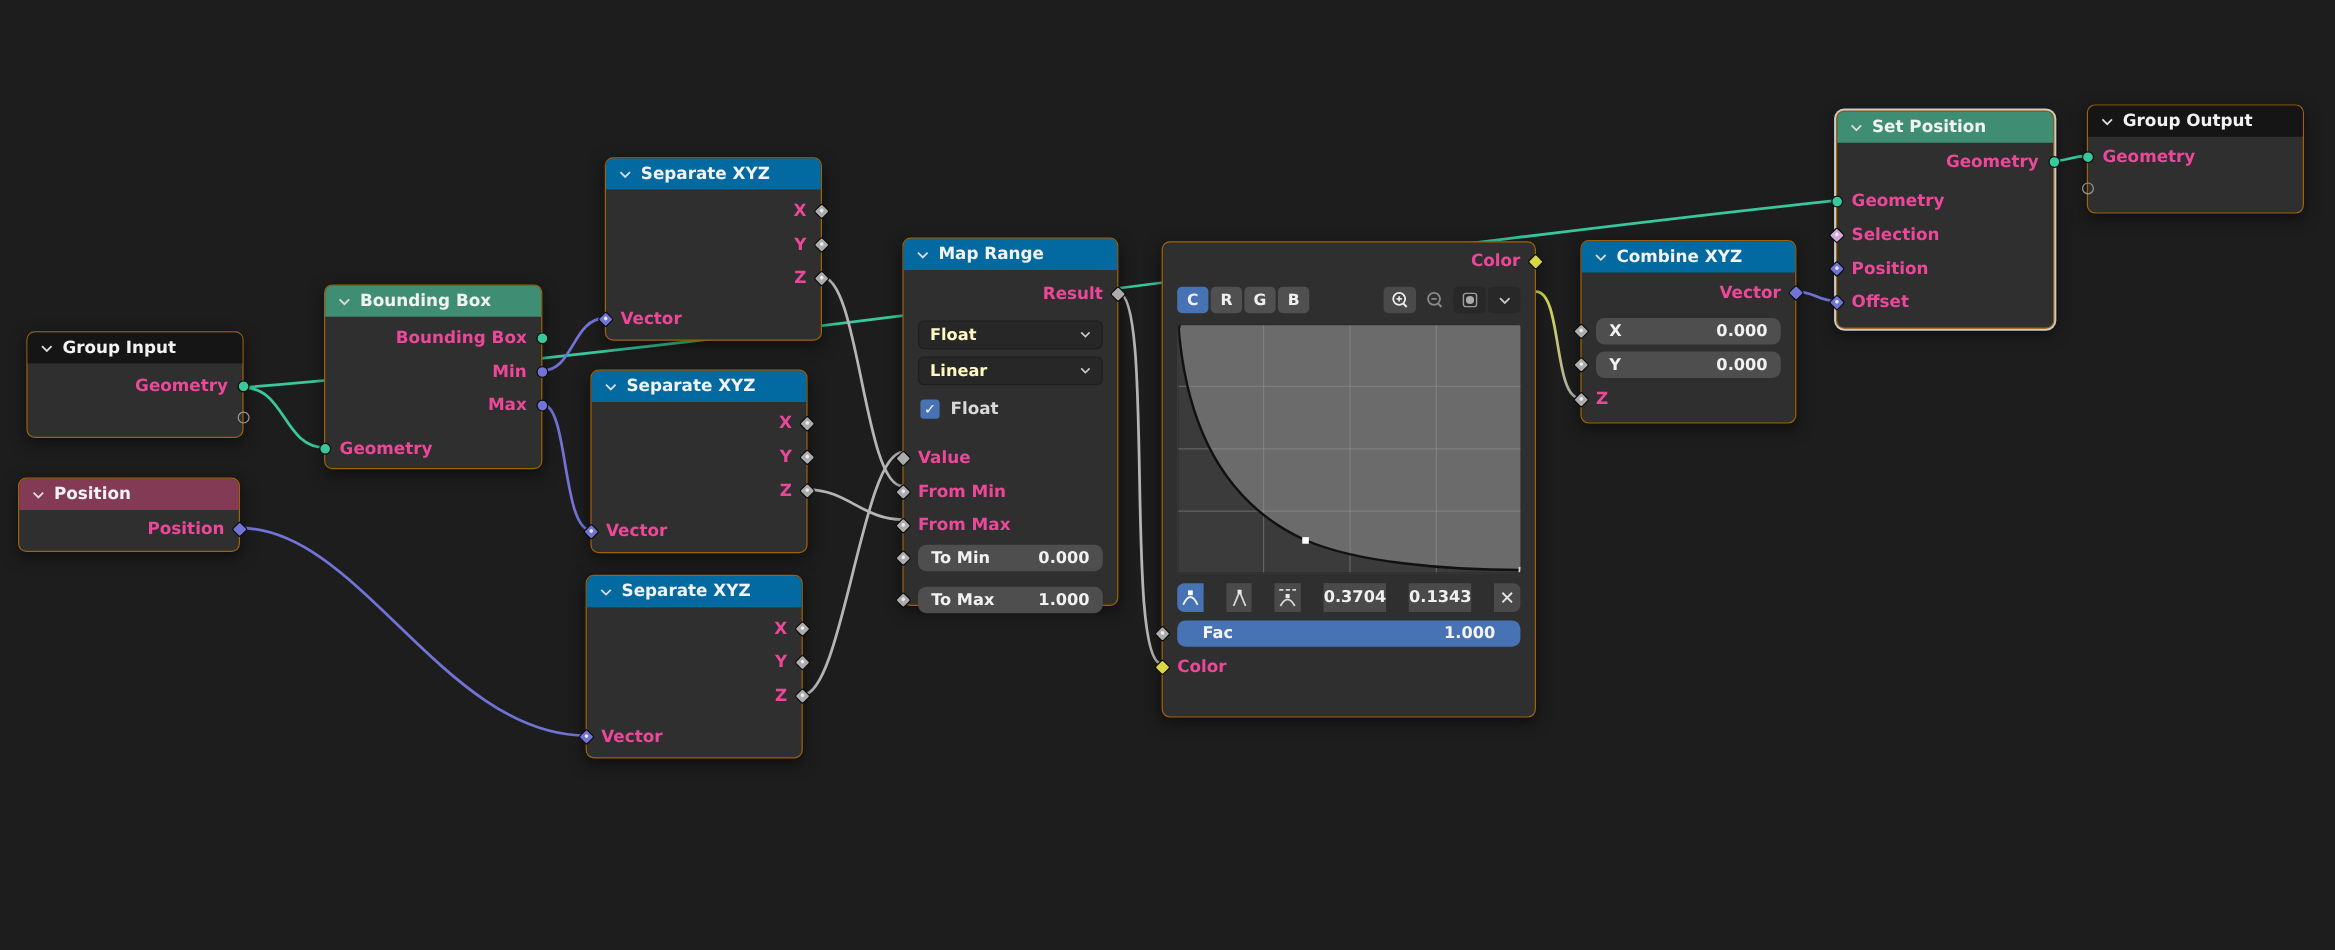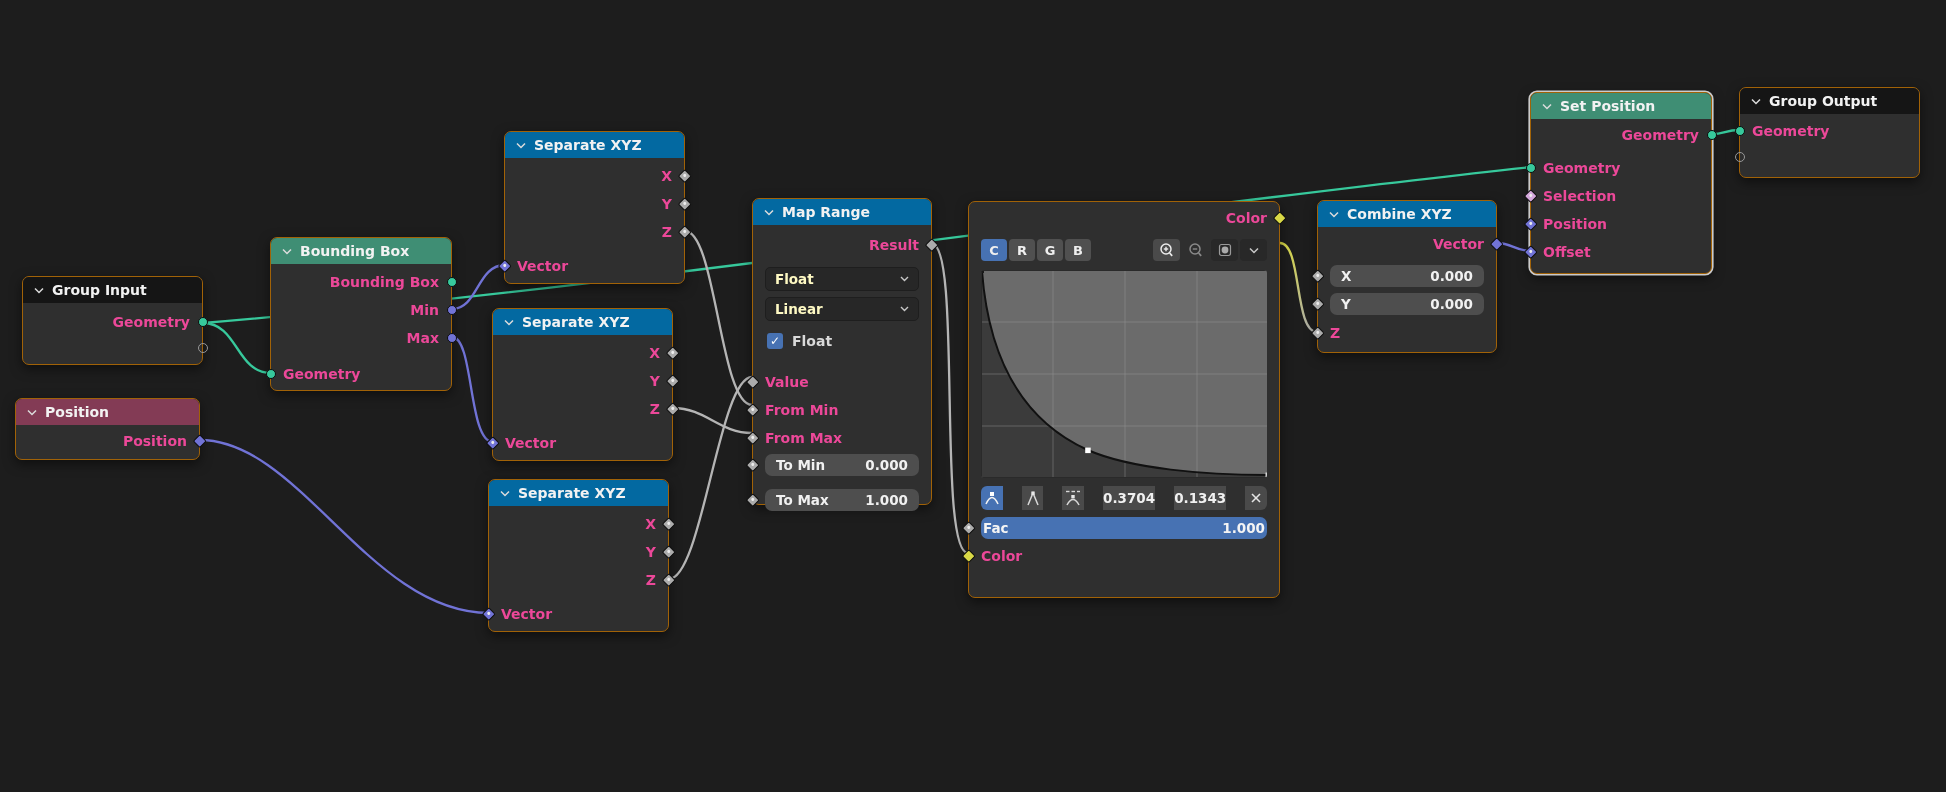--- a/index.html
+++ b/index.html
@@ -52,21 +52,21 @@
   .curvebox{position:relative;margin:0 12px;height:208px;border-radius:3px;overflow:hidden;}
   .handlerow{display:flex;align-items:center;height:24px;margin:0 12px;gap:19px;}
   .hbtn{width:27px;height:24px;background:#4a4a4a;display:flex;align-items:center;justify-content:center;}
   .hbtn.first{border-radius:6px 0 0 6px;}
   .hbtn.sel{background:#4772b3;}
   .hval{flex:1;height:24px;background:#4a4a4a;display:flex;align-items:center;justify-content:center;
     color:#f0f0f0;font-size:13.5px;}
   .hx{width:27px;height:24px;background:#4a4a4a;border-radius:0 6px 6px 0;display:flex;
     align-items:center;justify-content:center;}
   .facbar{height:22px;background:#4772b3;border-radius:7px;flex:1;margin:0 12px;display:flex;
-    align-items:center;justify-content:space-between;padding:0 2px;color:#f4f4f4;font-size:13.5px;}
+    align-items:center;justify-content:space-between;padding:0 21px;color:#f4f4f4;font-size:13.5px;}
   .mt2{margin-top:2px;}.mt3{margin-top:3px;}.mt4{margin-top:4px;}.mt5{margin-top:5px;}
   .mt6{margin-top:6px;}.mt7{margin-top:7px;}.mt8{margin-top:8px;}.mt15{margin-top:15px;}
 </style>
 </head>
 <body>
 
 <div id="canvas">
 
   <svg id="wires" width="1946" height="792">
     <defs>

